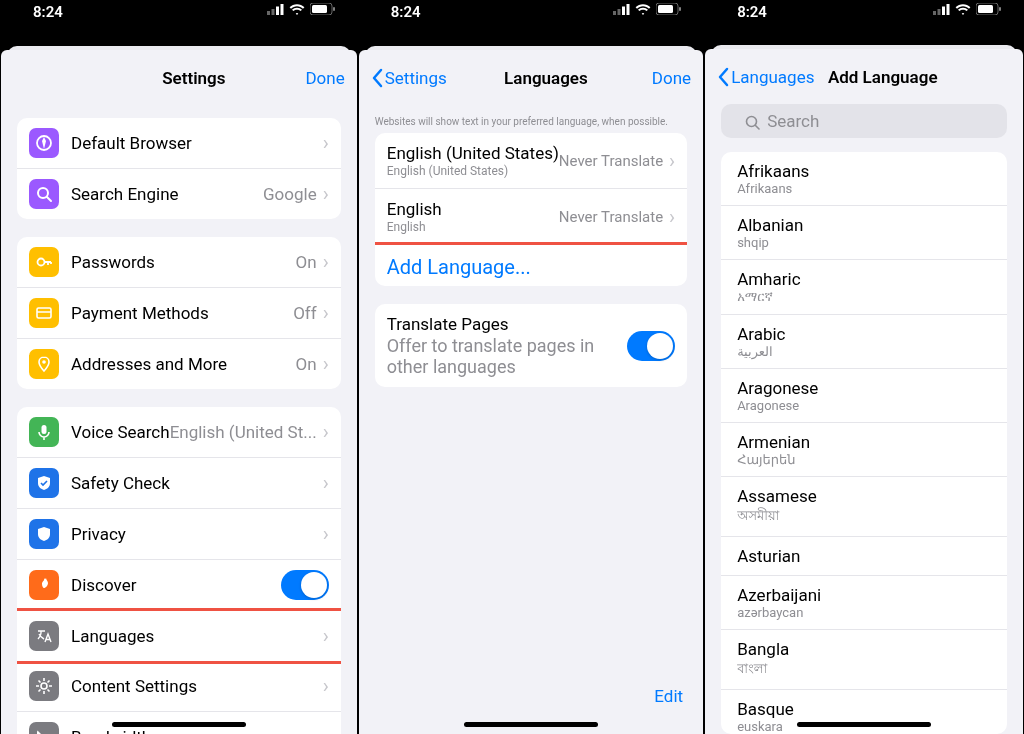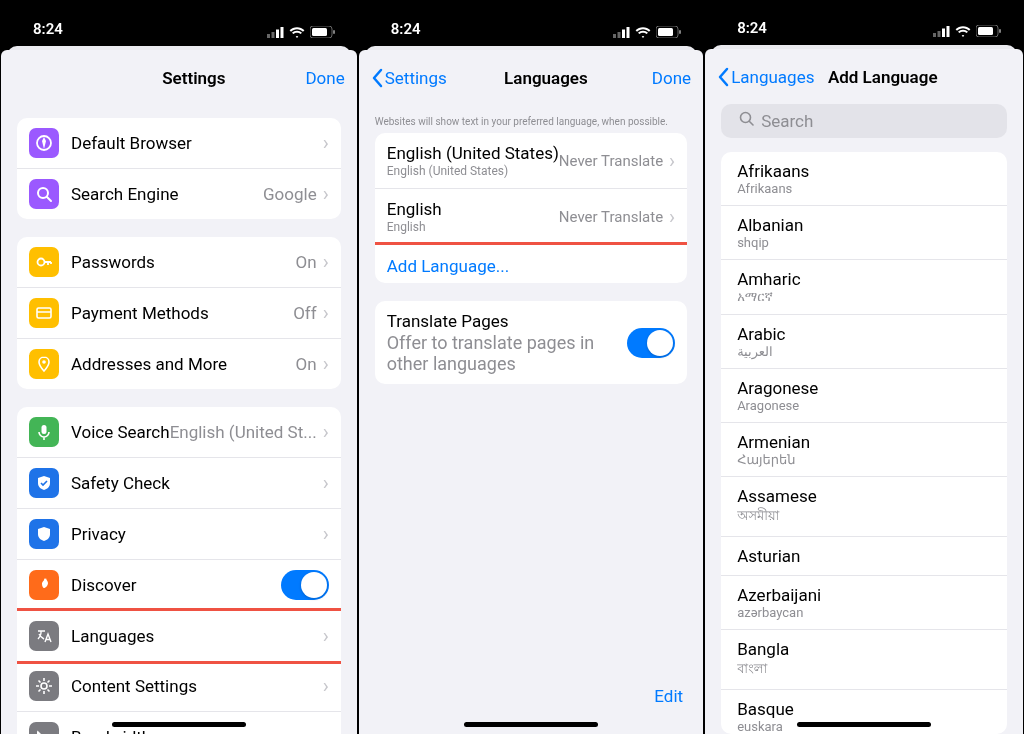--- a/index.html
+++ b/index.html
@@ -1,18 +1,18 @@
 <!DOCTYPE html>
 <html><head>
 <meta charset="utf-8">
 <style>
   * { margin:0; padding:0; box-sizing:border-box; font-family:-apple-system,BlinkMacSystemFont,"Segoe UI",Roboto,sans-serif; }
   body { background:#000; display:flex; width:1024px; height:734px; overflow:hidden; }
   .screen { flex:1; background:#f2f2f7; display:flex; flex-direction:column; position:relative; margin:0 1px; }
-  .statusbar { background:#000; height:38px; display:flex; justify-content:space-between; align-items:flex-end; padding:3px 22px 0 32px; color:#fff; font-size:15px; font-weight:600; }
+  .statusbar { background:#000; height:38px; display:flex; justify-content:space-between; align-items:flex-start; padding:3px 22px 0 32px; color:#fff; font-size:15px; font-weight:600; }
   .sb-right { display:flex; align-items:center; gap:5px; }
   .tabstrip { background:#000; height:18px; position:relative; }
   .tabstrip::before { content:""; position:absolute; left:6px; right:6px; top:8px; height:10px; background:#eaeaef; border-radius:10px 10px 0 0; }
   .tabstrip::after { content:""; position:absolute; left:0; right:0; top:12px; height:6px; background:#f2f2f7; border-radius:16px 16px 0 0; }
   .navbar { height:44px; display:flex; align-items:center; justify-content:space-between; padding:0 12px; }
   .nav-left { display:flex; align-items:center; gap:2px; color:#007aff; font-size:17px; min-width:90px; }
   .nav-title { font-size:17px; font-weight:600; text-align:center; flex:1; }
   .nav-right { color:#007aff; font-size:17px; min-width:60px; text-align:right; font-weight:400;}
   .content { flex:1; overflow-y:auto; padding:0 16px 40px; }
   .group { background:#fff; border-radius:10px; margin-top:18px; overflow:hidden; }
@@ -21,22 +21,22 @@
   .icon { width:30px; height:30px; border-radius:7px; margin-right:12px; display:flex; align-items:center; justify-content:center; flex-shrink:0; }
   .row-label { font-size:17px; flex:1; white-space:nowrap; overflow:hidden; text-overflow:ellipsis; }
   .row-sub { font-size:12px; color:#8e8e93; margin-top:1px; }
   .row-text { display:flex; flex-direction:column; flex:1; overflow:hidden; }
   .row-value { font-size:17px; color:#8e8e93; margin-right:6px; white-space:nowrap; overflow:hidden; text-overflow:ellipsis; }
   .chev { color:#c7c7cc; font-size:20px; flex-shrink:0; }
   .toggle { width:48px; height:30px; background:#007aff; border-radius:15px; position:relative; flex-shrink:0; }
   .toggle::after { content:""; position:absolute; width:26px; height:26px; background:#fff; border-radius:50%; top:2px; right:2px; box-shadow:0 1px 3px rgba(0,0,0,.2); }
   .hl { border:3px solid #ef5243; margin:-3px; position:relative; z-index:1; }
   .desc { font-size:10px; color:#8e8e93; padding:16px 16px 6px; }
-  .link-row { color:#007aff; font-size:17px; }
-  .search { background:#e3e3e9; border-radius:10px; padding:7px 18px; margin-top:6px; display:flex; align-items:flex-start; gap:6px; color:#8e8e93; font-size:17px; }
+  .link-row { color:#007aff; font-size:20px; }
+  .search { background:#e3e3e9; border-radius:10px; padding:7px 24px; margin-top:6px; display:flex; align-items:flex-end; gap:6px; color:#8e8e93; font-size:17px; }
   .editbar { position:absolute; bottom:28px; right:20px; color:#007aff; font-size:17px; }
   .homebar { position:absolute; bottom:7px; left:50%; transform:translateX(-50%); width:134px; height:5px; background:#000; border-radius:3px; }
   .lang-list { margin:14px 16px 0; background:#fff; border-radius:10px; overflow:hidden; }
   .lang-row { padding:9px 16px; border-bottom:0.5px solid #e5e5ea; }
   .lang-name { font-size:17px; }
   .lang-sub { font-size:13px; color:#8e8e93; }
   svg { display:block; }
 </style>
 </head>
 <body>

